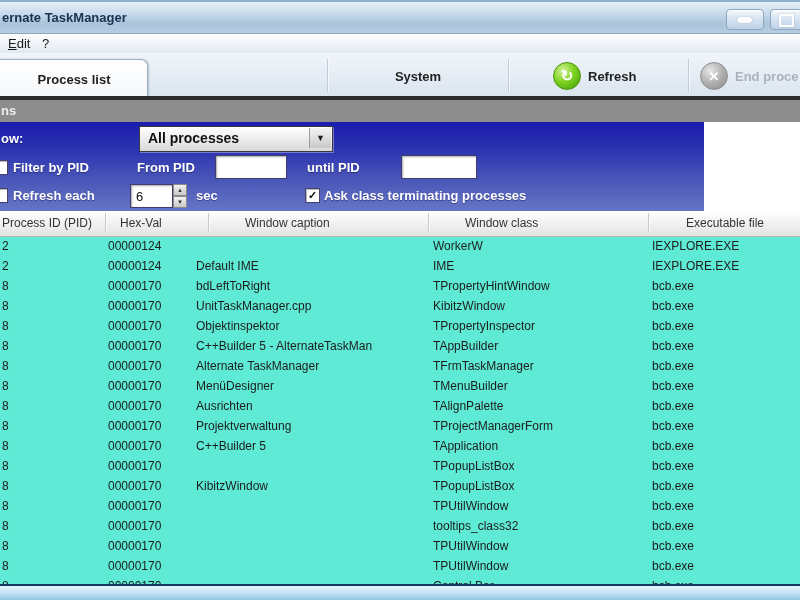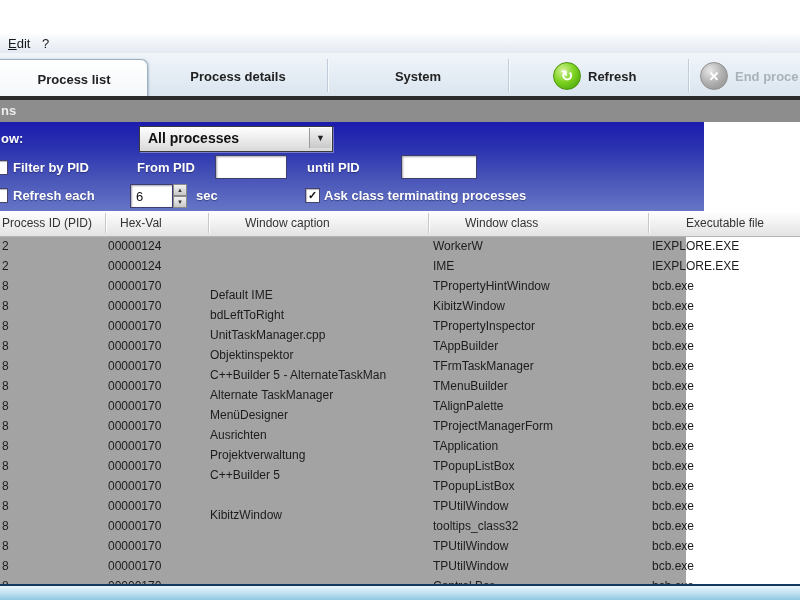--- a/index.html
+++ b/index.html
@@ -68,57 +68,63 @@
     box-shadow:inset 1px 1px 1px rgba(0,0,30,.3);font-size:11px;line-height:12px;text-align:center;color:#111;font-weight:bold;}
   .spin-box{position:absolute;left:130px;top:0px;width:43px;height:24px;background:#fff;border:1px solid #3d3d6e;
     box-shadow:inset 1px 1px 2px rgba(0,0,30,.35);font-size:13px;color:#111;padding:4px 0 0 5px;box-sizing:border-box;}
   .spin-btns{position:absolute;left:173px;top:0px;width:14px;height:24px;}
   .spin-up,.spin-down{position:absolute;left:0;width:14px;height:12px;background:linear-gradient(#f2f2f2,#c8c8c8);
     border:1px solid #8a8a8a;box-sizing:border-box;font-size:6px;line-height:10px;text-align:center;color:#333;cursor:pointer;}
   .spin-up{top:0;}
   .spin-down{top:12px;}
 
   
-  .grid{position:absolute;left:0;top:211px;width:686px;height:389px;background:#a3a3a3;text-align:center;}
+  .grid{position:absolute;left:0;top:211px;width:800px;height:389px;background:#5eead4;text-align:center;}
   .grid-header{position:absolute;left:0;top:0;width:800px;height:25px;
     background:linear-gradient(#ffffff,#e3e3e3);border-bottom:1px solid #b5b5b5;}
   .gh-cell{position:absolute;top:5px;font-size:12px;color:#333;white-space:nowrap;}
   .gh-sep{position:absolute;top:2px;width:1px;height:20px;background:#c9c9c9;box-shadow:1px 0 0 #fdfdfd;}
   .grid-body{position:absolute;left:0;top:26px;width:800px;height:363px;overflow:hidden;}
   .tr{position:relative;width:800px;height:20px;}
   .td{position:absolute;top:2px;font-size:12px;color:#1c1c1c;white-space:nowrap;}
   .c-pid{left:2px;}
   .c-hex{left:108px;}
-  .c-caption{left:210px;margin-top:29px;}
+  .c-caption{left:196px;}
   .c-class{left:433px;}
   .c-exe{left:652px;}
 
   
   .bottombar{position:absolute;left:0;top:584px;width:800px;height:16px;z-index:5;
     border-top:2px solid #123a60;
     background:linear-gradient(#eaf6fc 0%,#bfe2f2 45%,#84bfdd 100%);
     box-shadow:inset 0 -2px 0 #5ea3c6;}
 </style>
 </head>
 <body>
 
 <div id="app">
 
+  <div class="titlebar">
+    <span class="title-text">ernate TaskManager</span>
+    <div class="winbtn btn-min">
+      <div class="glyph-min"></div>
+    </div>
+    <div class="winbtn btn-max">
+      <div class="glyph-max"></div>
+    </div>
+  </div>
 
   <div class="menubar">
     <span class="menu-item menu-edit"><span class="u">E</span><span>dit</span></span>
     <span class="menu-item menu-help">?</span>
   </div>
 
   <div class="toolstrip">
     <div class="tab tab-active" style="padding-left:12px;">
       <span>Process list</span>
-    </div>
-    <div class="tab" style="left:150px;width:176px;">
-      <span>Process details</span>
     </div>
     <div class="tab-sep" style="left:327px;"></div>
     <div class="tab" style="left:330px;width:176px;">
       <span>System</span>
     </div>
     <div class="tab-sep" style="left:508px;"></div>
     <div class="toolbtn" style="left:553px;">
       <span class="icon-circle refresh-circle">↻</span>
       <span>Refresh</span>
     </div>

